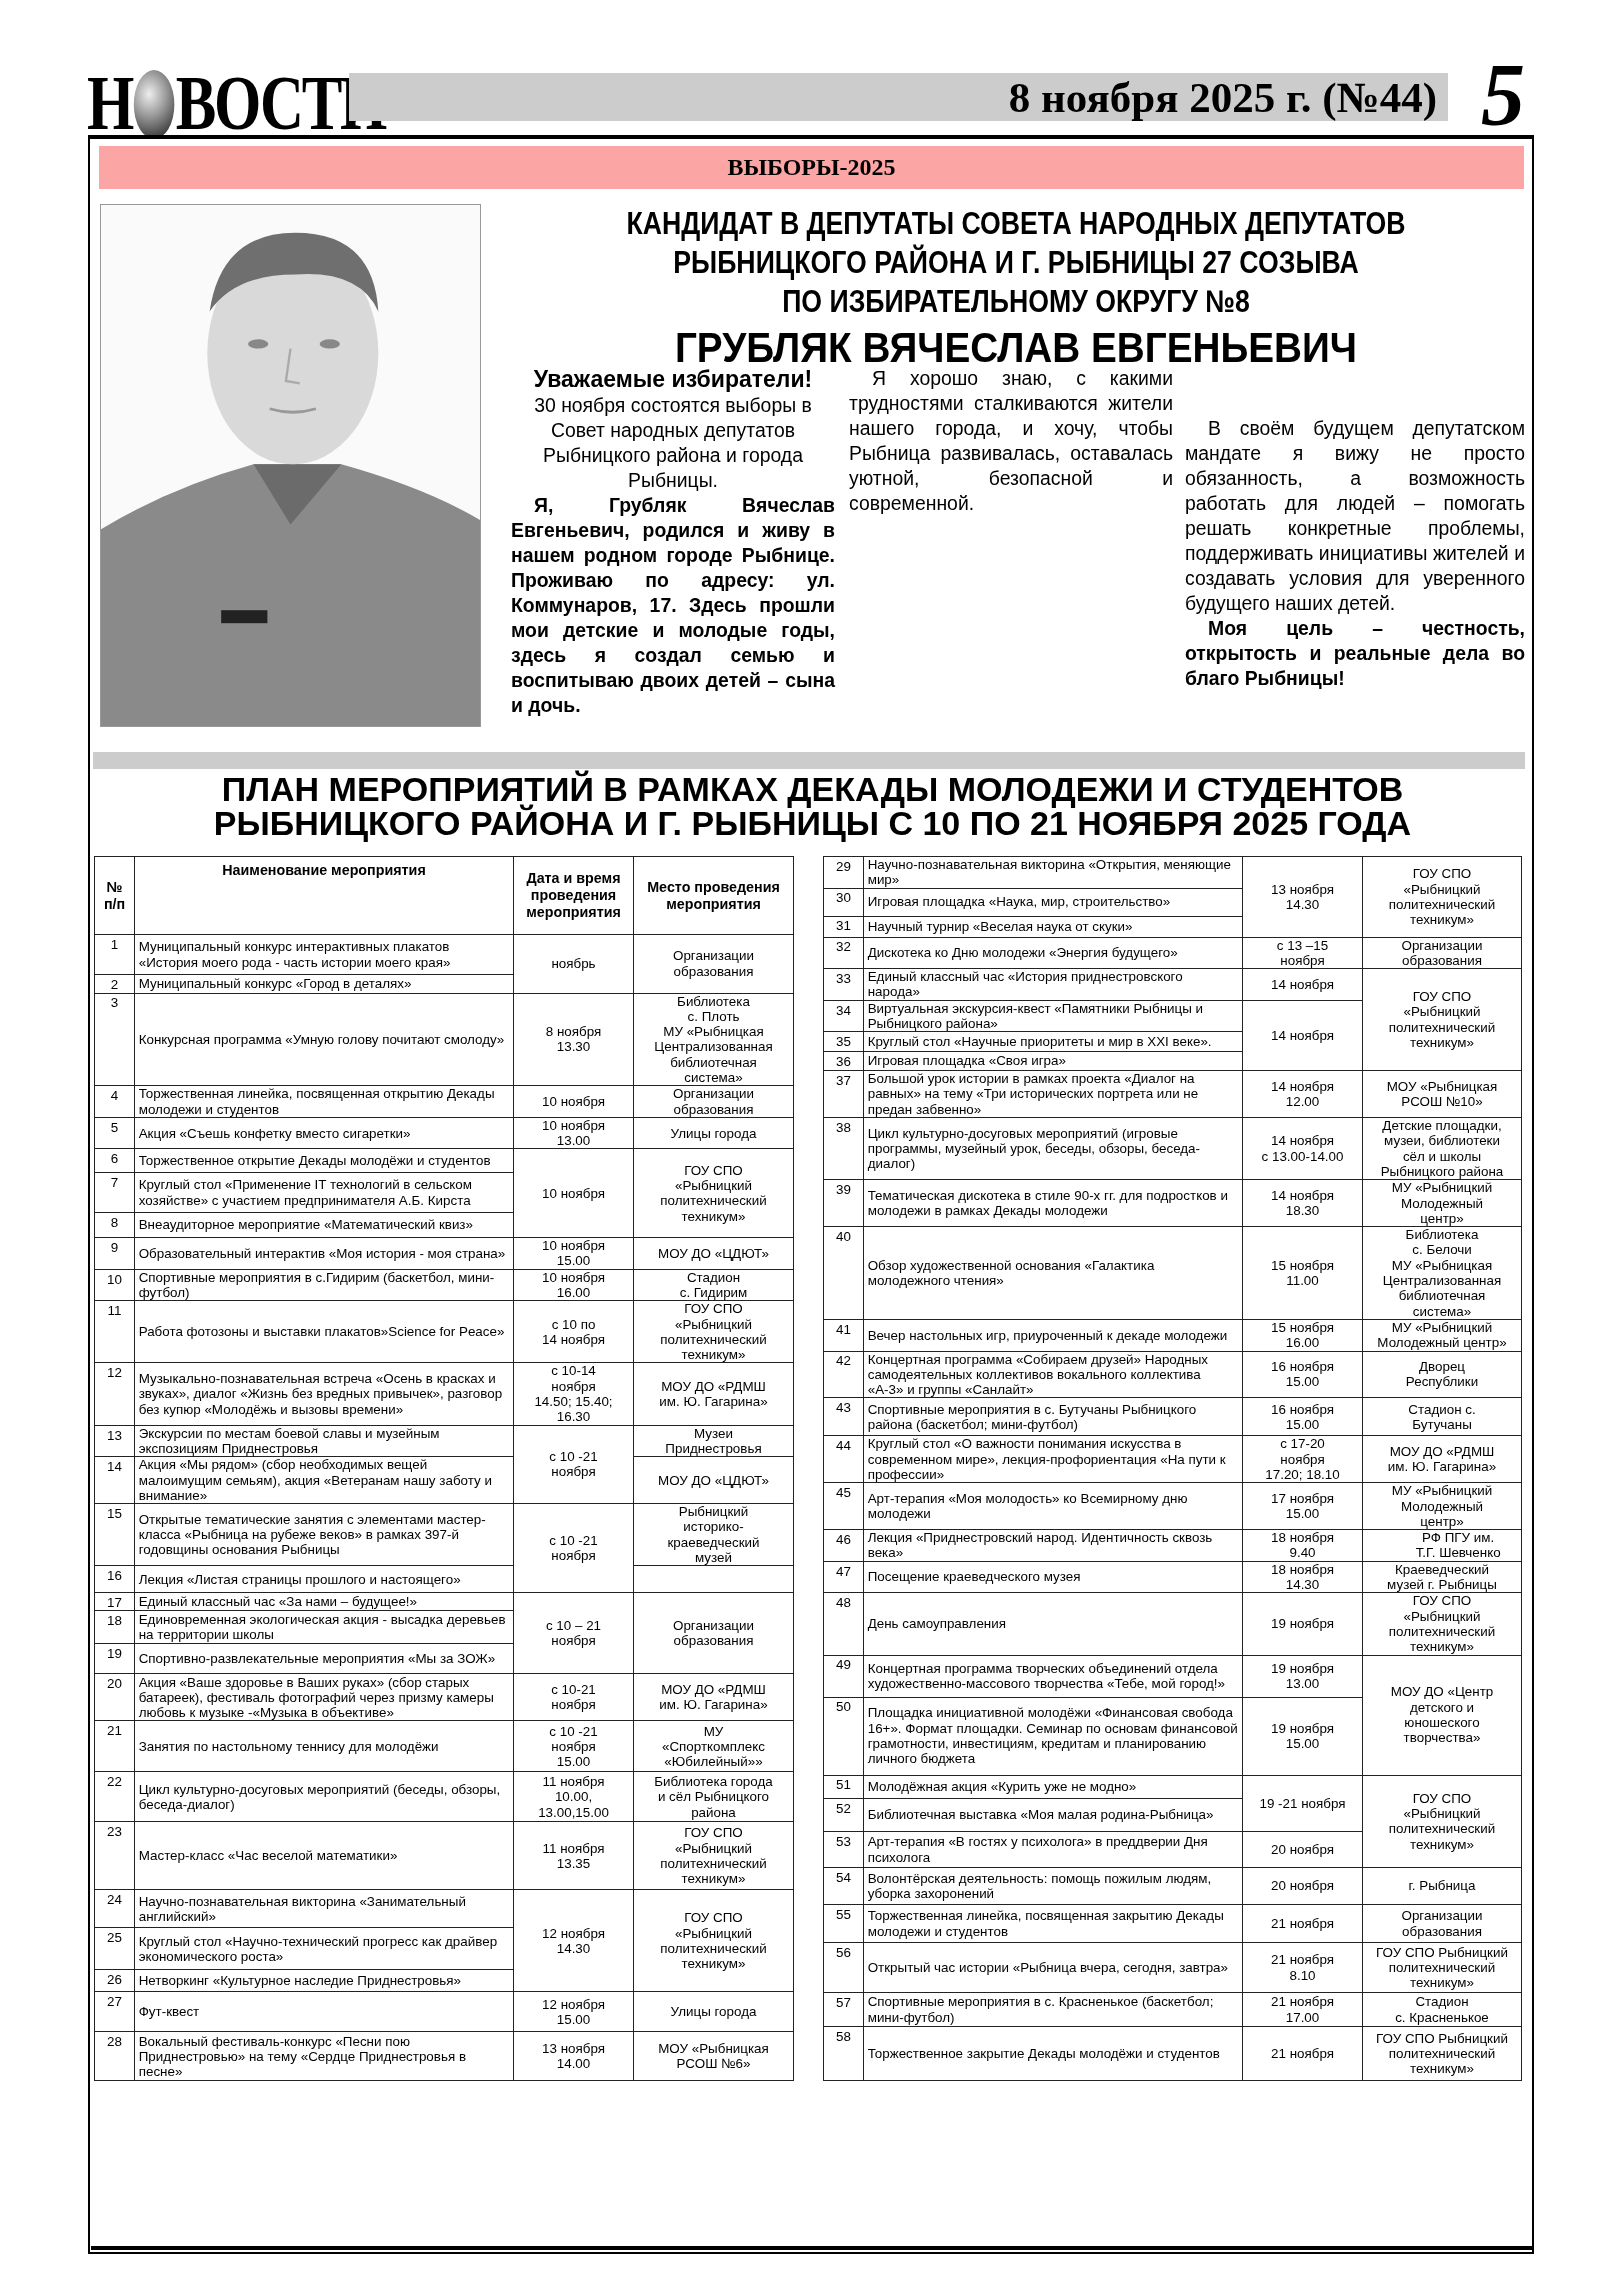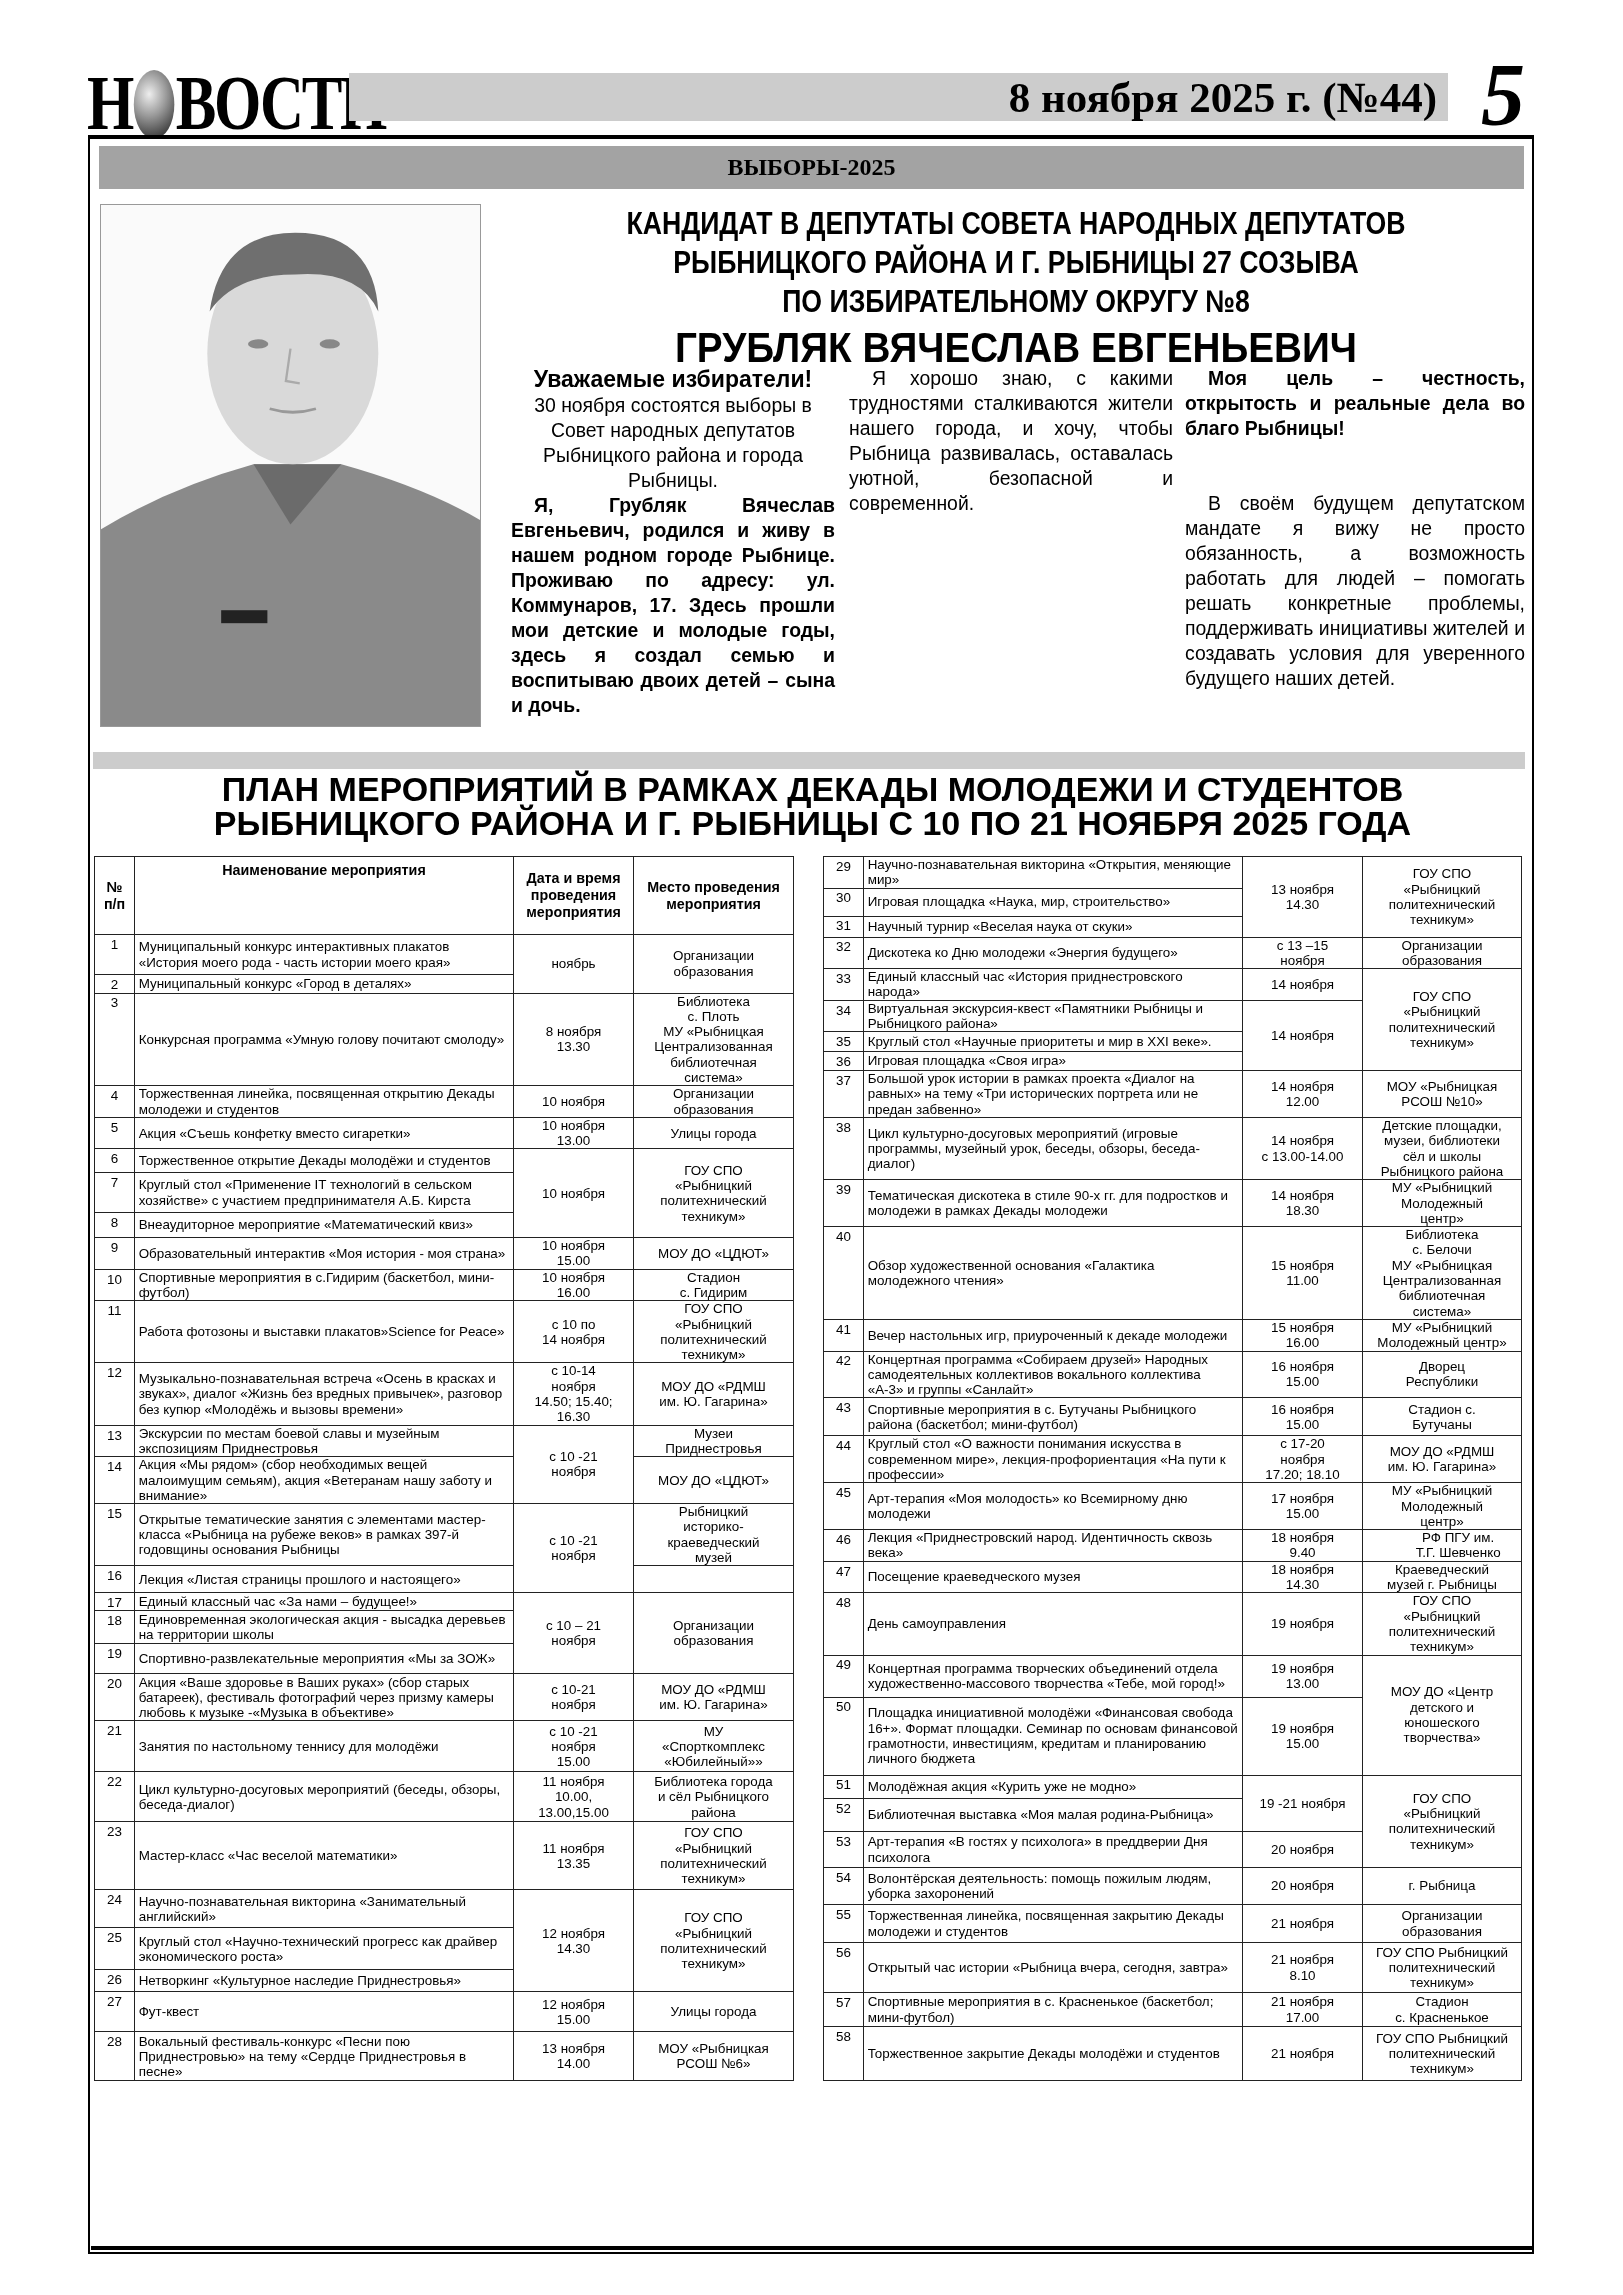--- a/index.html
+++ b/index.html
@@ -6,21 +6,21 @@
   body { width:1623px; height:2295px; position:relative; overflow:hidden; font-family:"Liberation Sans", sans-serif; color:#000; }
   .abs { position:absolute; }
   
   #logo { left:87px; top:65px; height:76px; display:flex; align-items:center; font-family:"Liberation Serif", serif; font-size:78px; font-weight:bold; letter-spacing:-2.8px; transform:scaleX(0.78); transform-origin:left center; line-height:1; }
   #logo .globe { display:inline-block; width:52px; height:69px; border-radius:50%; background:radial-gradient(circle at 38% 35%, #eee 0%, #999 40%, #333 85%, #111 100%); margin:0 1.9px; position:relative; top:1.9px; }
   #header-bar { left:349px; top:73px; width:1099px; height:48px; background:#cccccc; }
   #issue-date { right:186px; top:74px; height:46px; display:flex; align-items:center; font-family:"Liberation Serif", serif; font-weight:bold; font-size:43px; }
   #page-number { left:1481px; top:51px; font-family:"Liberation Serif", serif; font-weight:bold; font-style:italic; font-size:88px; line-height:1; }
   
   #frame { left:88px; top:135px; width:1442px; height:2113px; border:2.8px solid #000; border-top-width:4.2px; box-sizing:content-box; }
-  #elections-bar { left:99px; top:146px; width:1425px; height:43px; background:#a3a3a3; display:flex; align-items:center; justify-content:center; font-family:"Liberation Serif", serif; font-weight:bold; font-size:24px; }
+  #elections-bar { left:99px; top:146px; width:1425px; height:43px; background:#fca5a5; display:flex; align-items:center; justify-content:center; font-family:"Liberation Serif", serif; font-weight:bold; font-size:24px; }
   
   #photo { left:100px; top:204px; width:379px; height:521px; border:0.9px solid #999; background:#fbfbfb; overflow:hidden; }
   #photo svg { width:100%; height:100%; display:block; }
   
   #cand-title { left:500px; top:204px; width:1032px; text-align:center; font-family:"Liberation Sans", sans-serif; font-weight:bold; }
   #cand-title .l { font-size:31px; line-height:39px; transform:scaleX(0.86); }
   #cand-title .name { font-size:43px; line-height:48px; margin-top:1.9px; transform:scaleX(0.9); }
   
   .col { top:366px; font-size:19.4px; line-height:25px; }
   #col1 { left:511px; width:324px; }
@@ -84,22 +84,22 @@
 
 <div id="col1" class="abs col">
   <p class="greeting">Уважаемые избиратели!</p>
   <p class="center">30 ноября состоятся выборы в Совет народных депутатов Рыбницкого района и города Рыбницы.</p>
   <p class="just b ind">Я, Грубляк Вячеслав Евгеньевич, родился и живу в нашем родном городе Рыбнице. Проживаю по адресу: ул. Коммунаров, 17. Здесь прошли мои детские и молодые годы, здесь я создал семью и воспитываю двоих детей – сына и дочь.</p>
 </div>
 <div id="col2" class="abs col">
   <p class="just ind">Я хорошо знаю, с какими трудностями сталкиваются жители нашего города, и хочу, чтобы Рыбница развивалась, оставалась уютной, безопасной и современной.</p>
 </div>
 <div id="col3" class="abs col">
+  <p class="just ind" style="margin-top:50px">В своём будущем депутатском мандате я вижу не просто обязанность, а возможность работать для людей – помогать решать конкретные проблемы, поддерживать инициативы жителей и создавать условия для уверенного будущего наших детей.</p>
   <p class="just b ind">Моя цель – честность, открытость и реальные дела во благо Рыбницы!</p>
-  <p class="just ind" style="margin-top:50px">В своём будущем депутатском мандате я вижу не просто обязанность, а возможность работать для людей – помогать решать конкретные проблемы, поддерживать инициативы жителей и создавать условия для уверенного будущего наших детей.</p>
 </div>
 
 <div id="mid-bar" class="abs"></div>
 
 <div id="plan-title" class="abs">
   <div>ПЛАН МЕРОПРИЯТИЙ В РАМКАХ ДЕКАДЫ МОЛОДЕЖИ И СТУДЕНТОВ</div>
   <div>РЫБНИЦКОГО РАЙОНА И Г. РЫБНИЦЫ С 10 ПО 21 НОЯБРЯ 2025 ГОДА</div>
 </div>
 
 <table id="table-left" class="ev">

